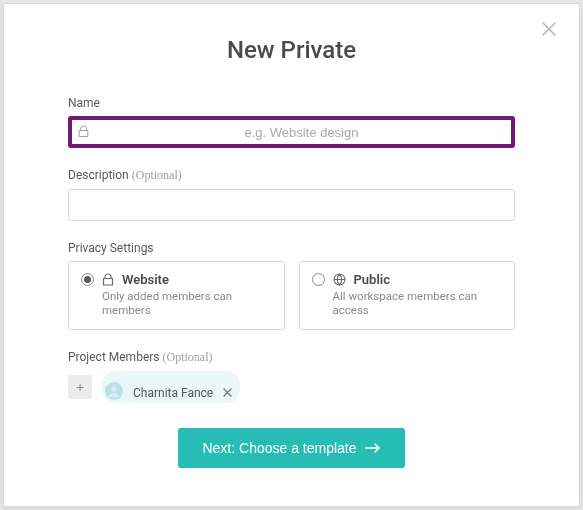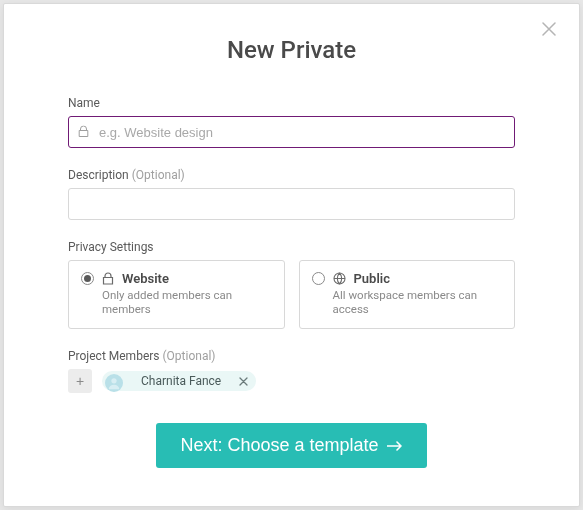--- a/index.html
+++ b/index.html
@@ -34,37 +34,38 @@
   .content {
     padding: 0 64px;
   }
   .field { margin-bottom: 20px; }
   .label {
     font-size: 12px;
     color: #5a5a5a;
     margin-bottom: 6px;
     display: block;
   }
-  .label .optional { color: #a0a0a0; }
+  .label .optional { color: #a0a0a0; font-family: Liberation Serif, serif; }
   .input-wrap {
     position: relative;
     width: 100%;
   }
   input.text {
     width: 100%;
     height: 32px;
     border: 1px solid #d8d8d8;
     border-radius: 3px;
     padding: 0 10px 0 30px;
     font-size: 13px;
     color: #555;
     outline: none;
   }
   input.text.name-input {
-    border: 1px solid #701a75;
+    border: 4px solid #701a75;
+    text-align: center;
   }
   input.text.desc-input {
     padding-left: 10px;
   }
   .lock-inline {
     position: absolute;
     left: 10px; top: 50%; transform: translateY(-50%);
     color: #9e9e9e;
     pointer-events: none;
   }
@@ -124,26 +125,26 @@
     border-radius: 3px;
     display:flex; align-items:center; justify-content:center;
     color: #8a8a8a;
     cursor: pointer;
     font-size: 14px;
     font-weight: 400;
     border: none;
   }
   .member-chip {
     display: flex;
-    align-items: flex-start;
+    align-items: flex-end;
     background: #eaf7f6;
     border-radius: 14px;
     padding: 3px 8px 3px 3px;
-    gap: 18px;
-    height: 20px;
+    gap: 10px;
+    height: 32px;
   }
   .avatar {
     width: 18px; height: 18px;
     border-radius: 50%;
     background: #b9e0e8;
     display:flex; align-items:center; justify-content:center;
     overflow:hidden;
   }
   .avatar svg { width:14px; height:14px; }
   .member-name {
@@ -162,21 +163,21 @@
     left:0; right:0;
     bottom: 38px;
     display: flex;
     justify-content: center;
   }
   .next-btn {
     background: #28bdb4;
     color: #ffffff;
     border: none;
     border-radius: 3px;
-    font-size: 18px;
+    font-size: 14px;
     font-weight: 500;
     padding: 12px 24px;
     cursor: pointer;
     display: flex;
     align-items: center;
     gap: 8px;
   }
 </style>
 </head>
 <body>

